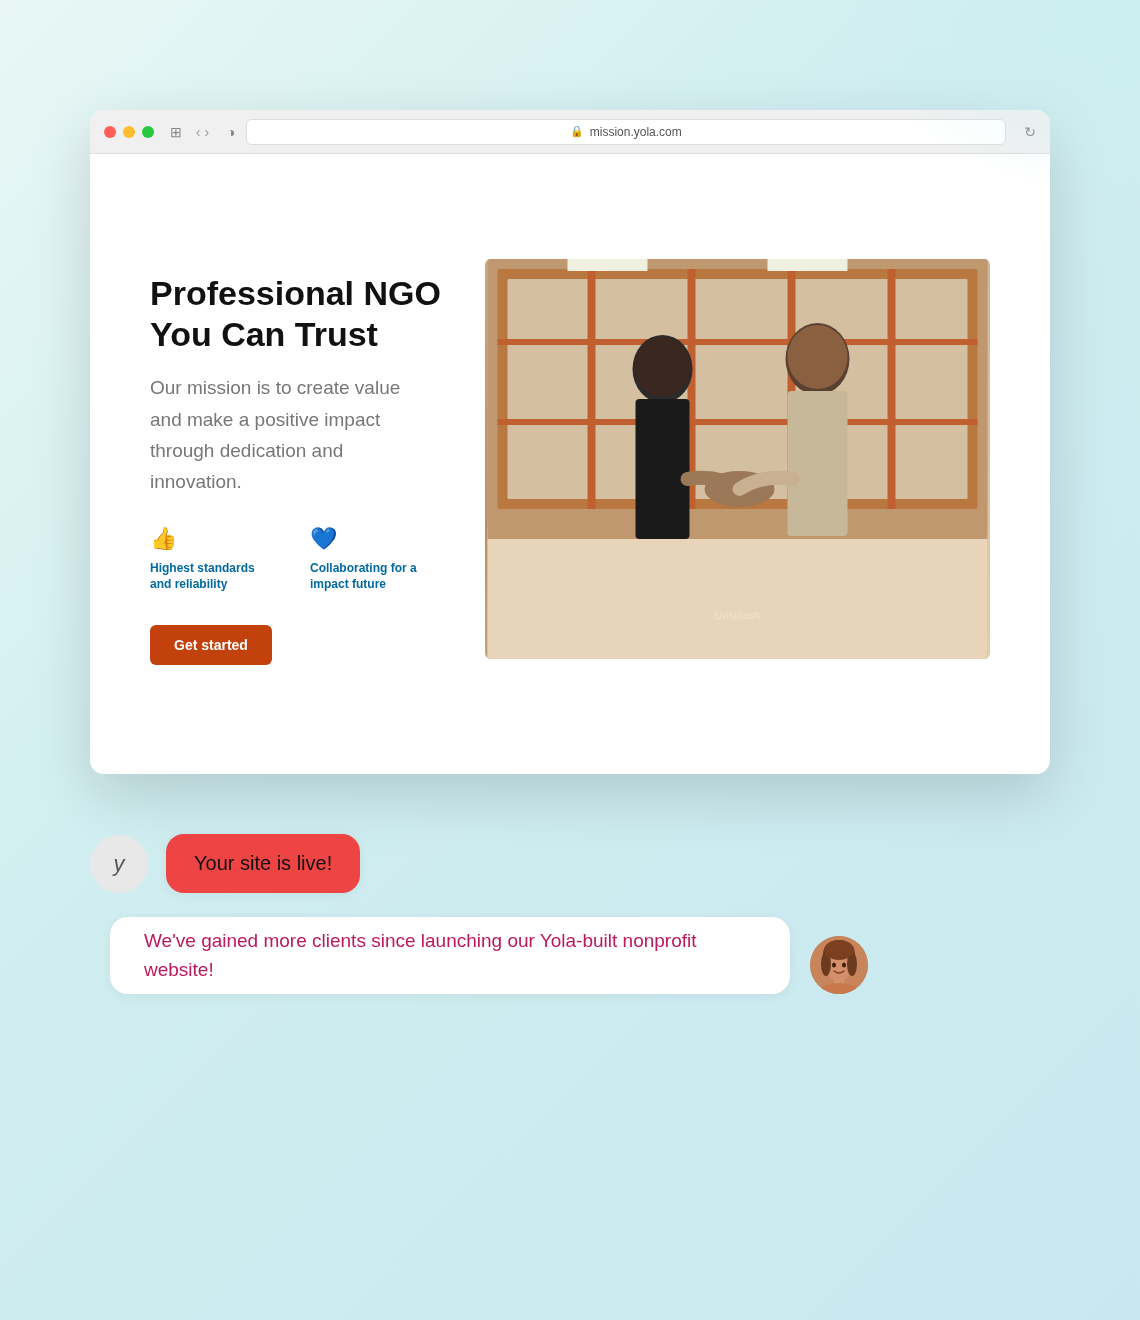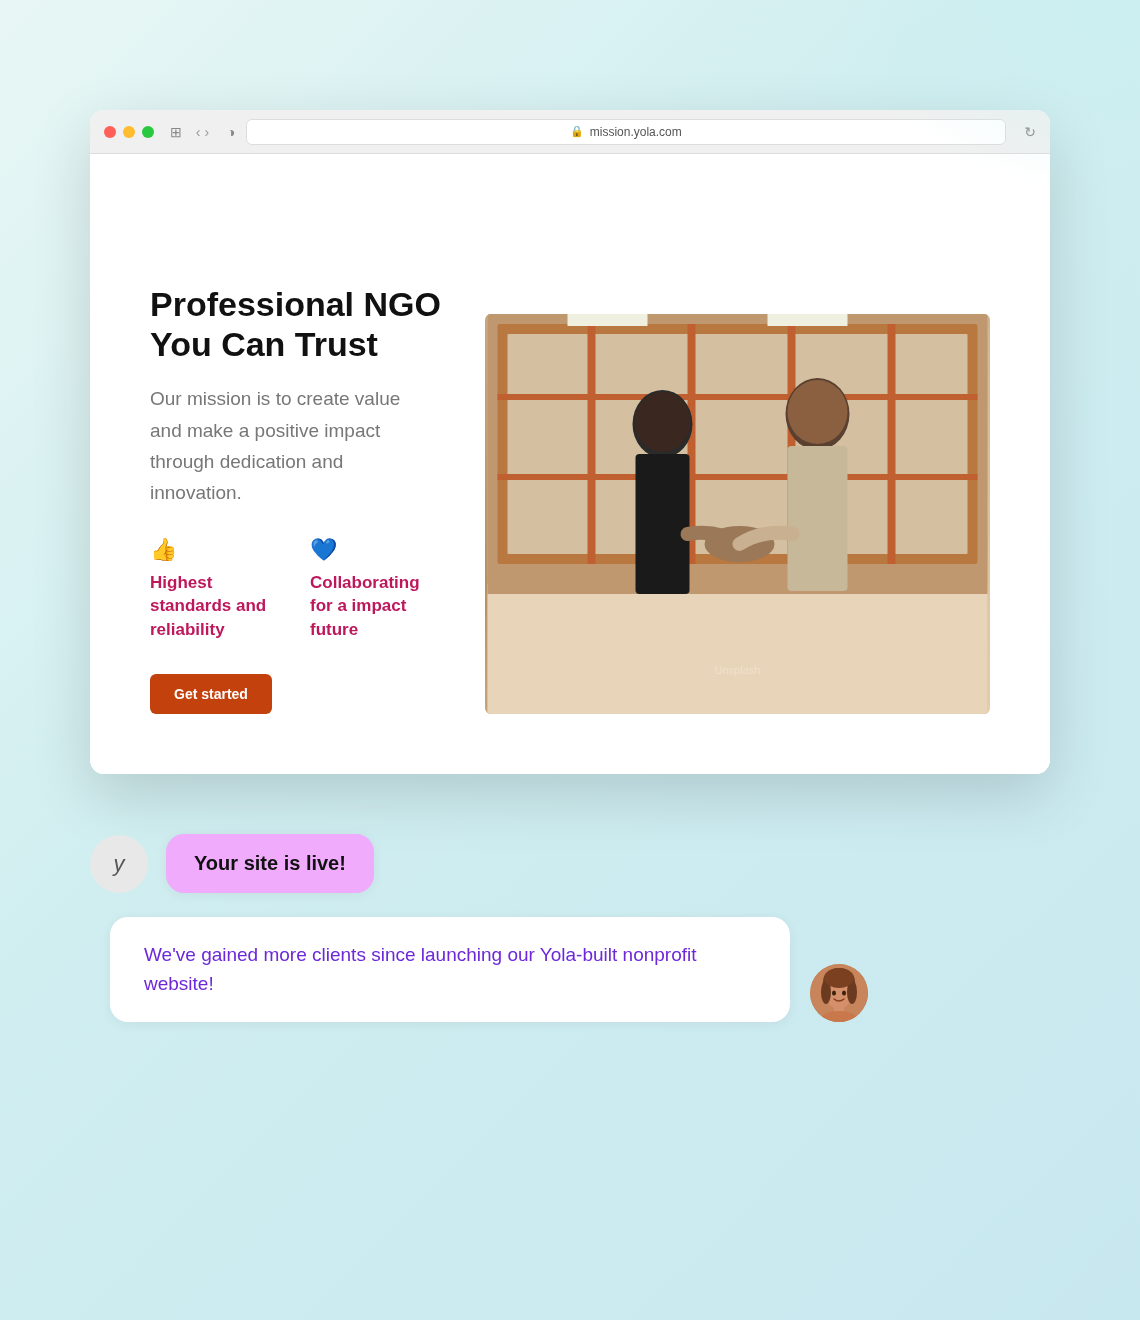--- a/index.html
+++ b/index.html
@@ -97,21 +97,21 @@
       color: #888;
       font-size: 14px;
     }
 
     
     .website-content {
       background: #fff;
       padding: 50px 60px 60px;
       min-height: 620px;
       display: flex;
-      align-items: flex-end;
+      align-items: center;
       gap: 35px;
     }
 
     .hero-left {
       flex: 0 0 300px;
       padding-top: 20px;
     }
 
     .hero-title {
       font-size: 34px;
@@ -140,23 +140,23 @@
       flex-direction: column;
       gap: 8px;
     }
 
     .feature-icon {
       font-size: 22px;
       color: #5aabda;
     }
 
     .feature-label {
-      font-size: 17px;
+      font-size: 12px;
       font-weight: 700;
-      color: #be185d;
+      color: #0369a1;
       line-height: 1.4;
       max-width: 120px;
     }
 
     .get-started-btn {
       background: #c2410c;
       color: #fff;
       border: none;
       border-radius: 6px;
       padding: 12px 24px;
@@ -213,44 +213,44 @@
       align-items: center;
       justify-content: center;
       font-size: 22px;
       font-weight: 300;
       color: #555;
       flex-shrink: 0;
       font-style: italic;
     }
 
     .notification-bubble {
-      background: #f0abfc;
+      background: #ef4444;
       border-radius: 18px;
       padding: 18px 28px;
       font-size: 20px;
-      font-weight: 700;
+      font-weight: 400;
       color: #111;
       box-shadow: 0 2px 12px rgba(0,0,0,0.06);
       max-width: 260px;
     }
 
     .testimonial-row {
       display: flex;
       align-items: flex-end;
       gap: 20px;
       padding-left: 20px;
     }
 
     .testimonial-bubble {
       background: #fff;
       border-radius: 18px;
-      padding: 24px 34px;
+      padding: 10px 34px;
       font-size: 19px;
       font-weight: 400;
-      color: #6d28d9;
+      color: #be185d;
       line-height: 1.5;
       box-shadow: 0 2px 12px rgba(0,0,0,0.06);
       max-width: 680px;
       flex: 1;
     }
 
     .user-avatar {
       width: 58px;
       height: 58px;
       border-radius: 50%;

